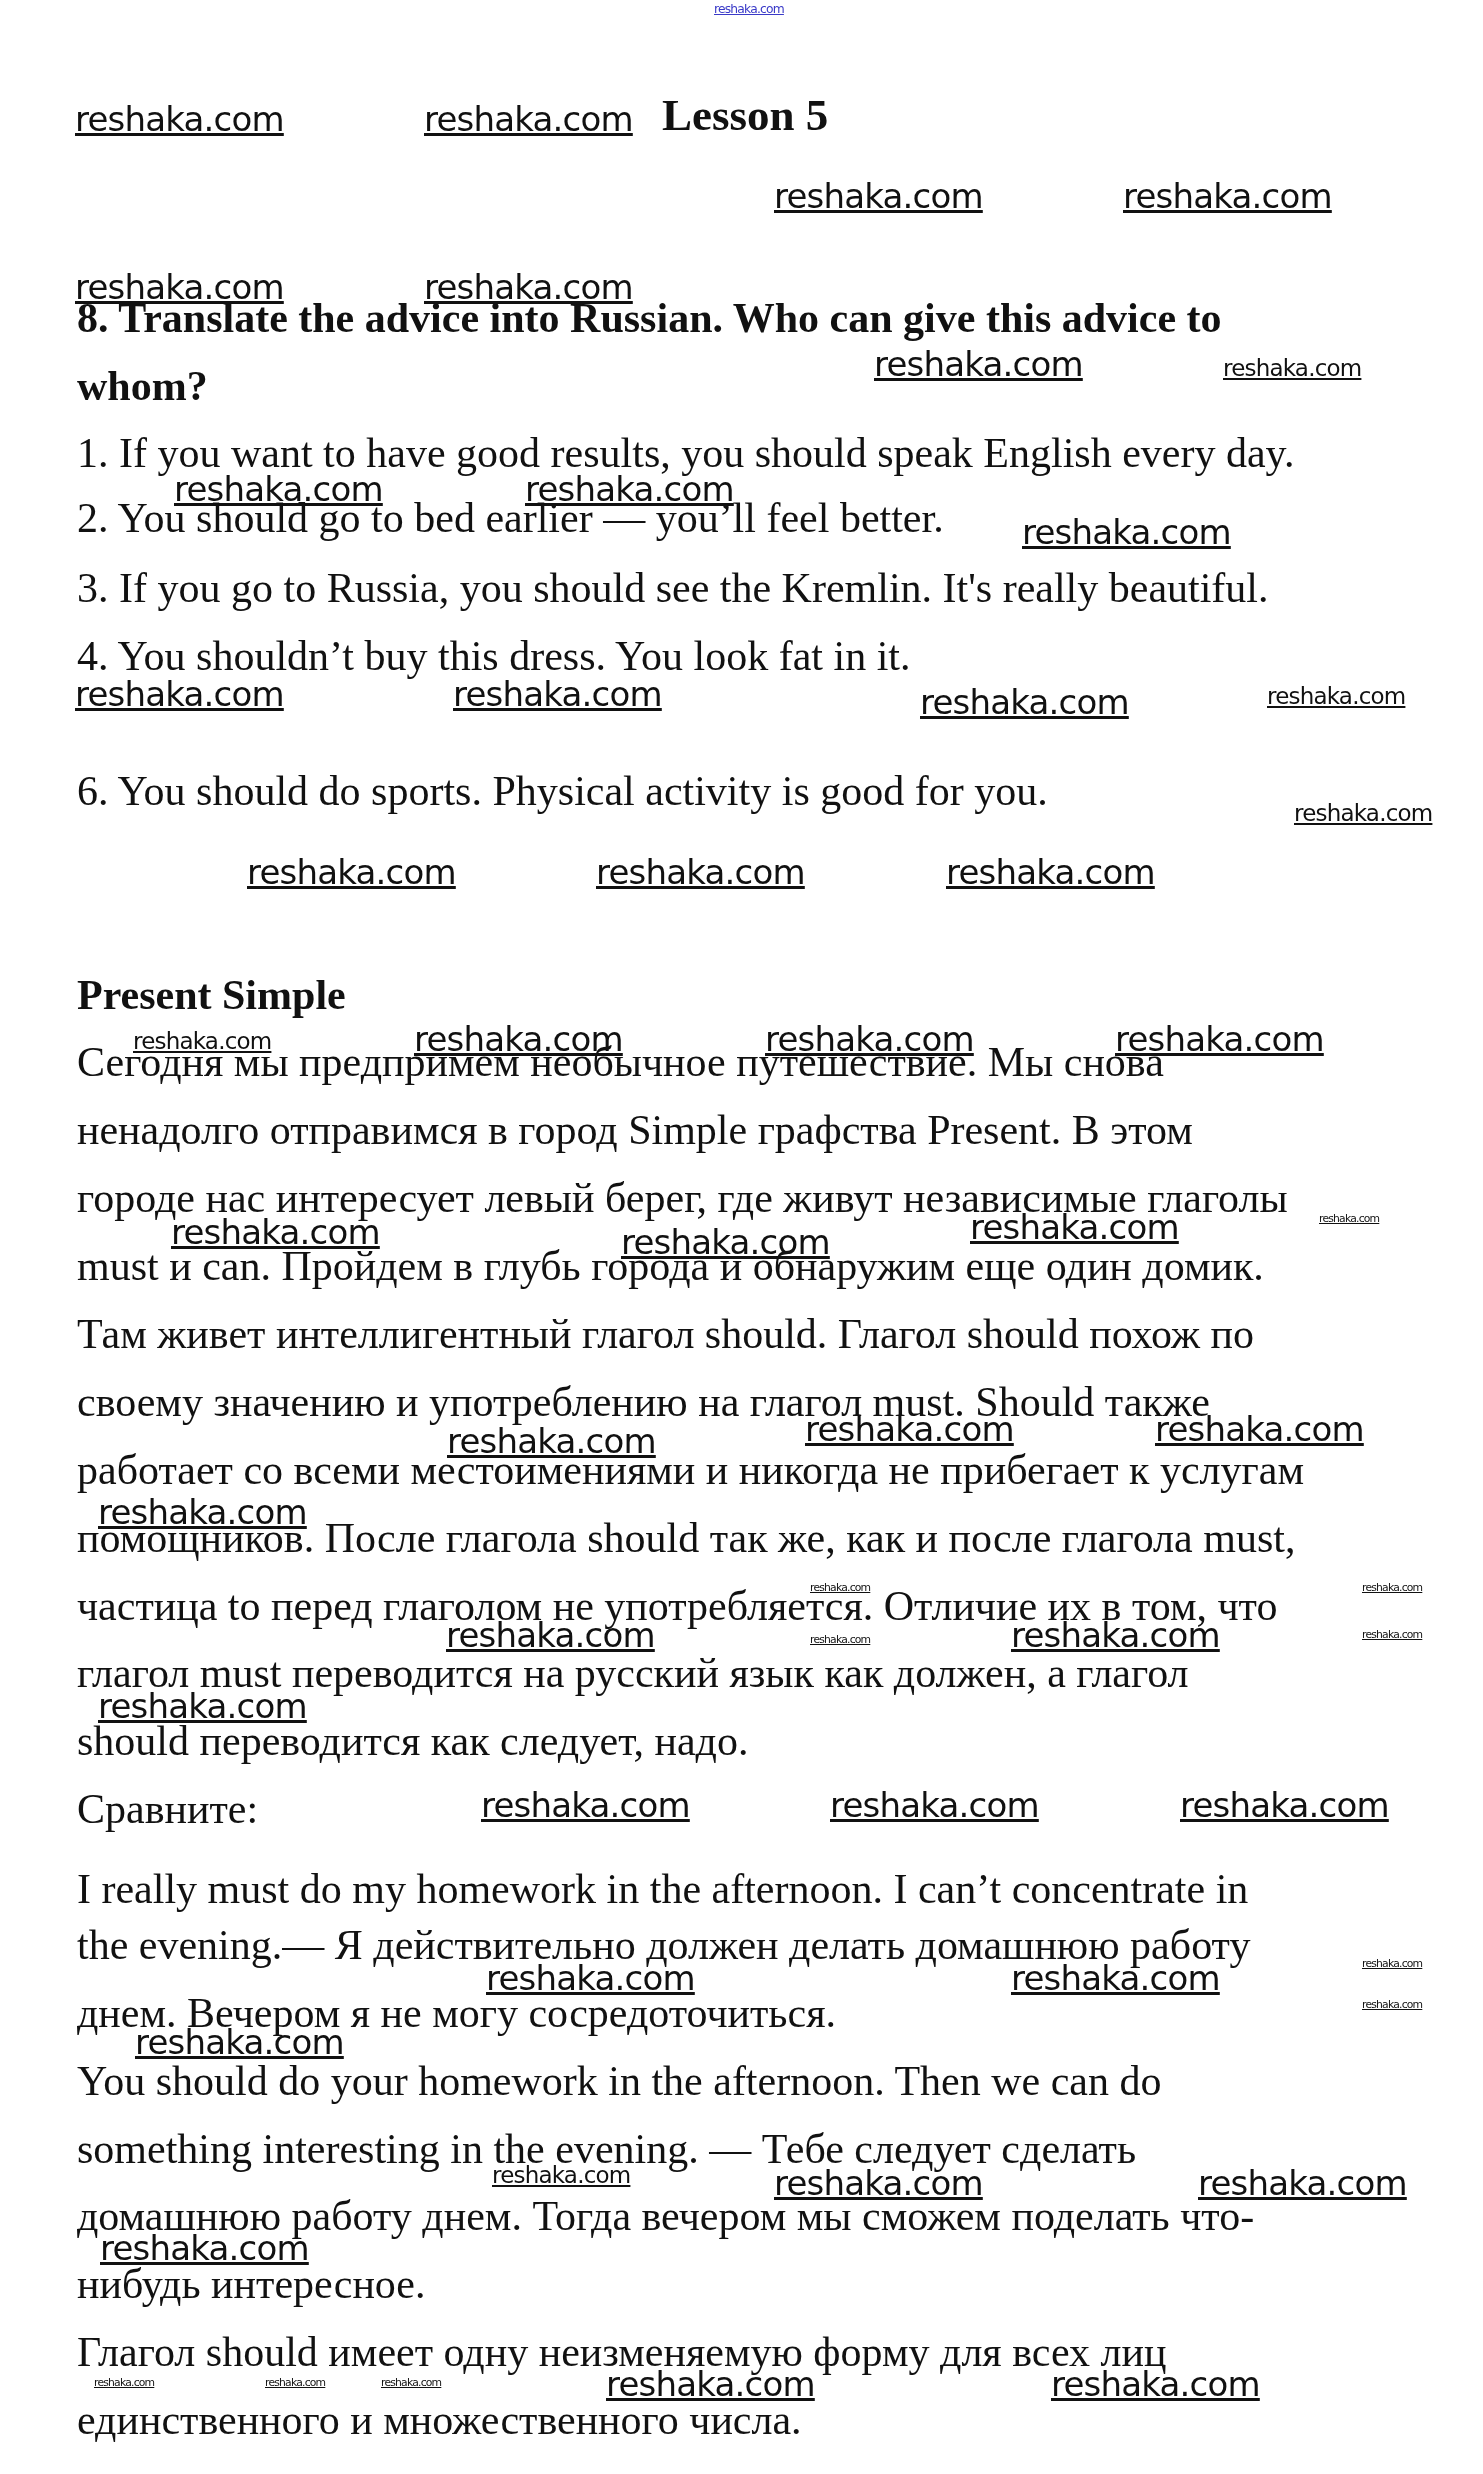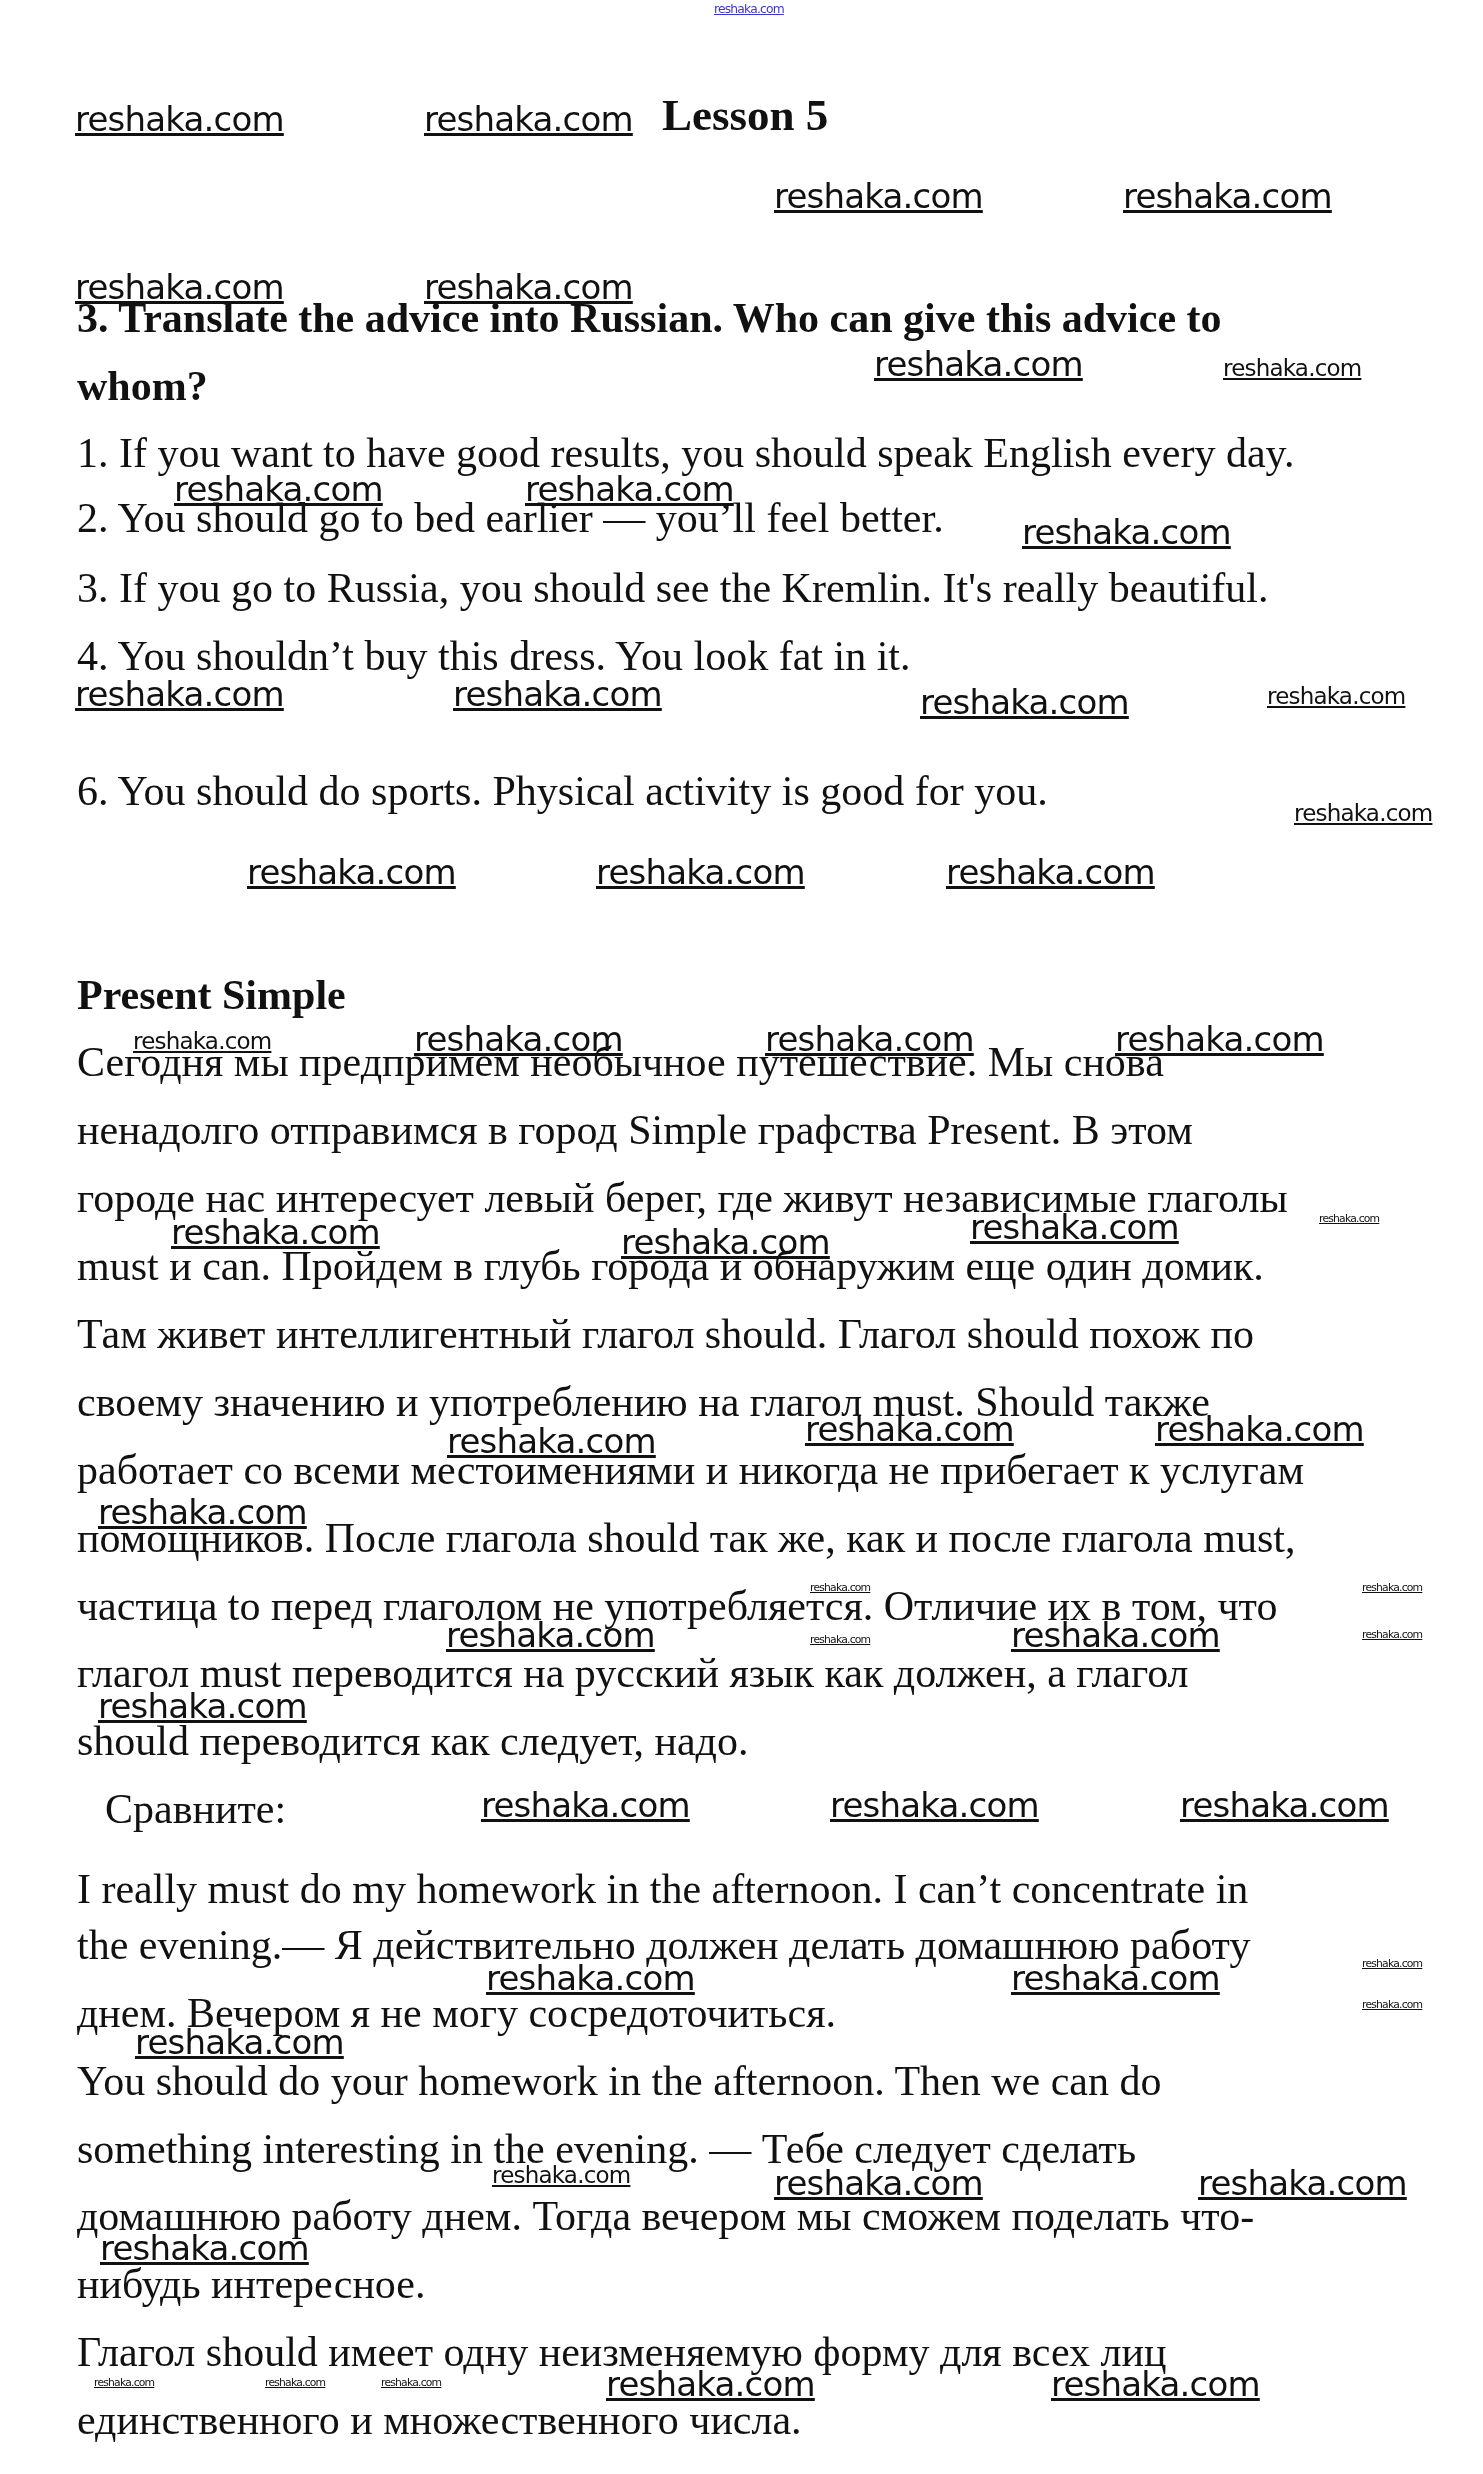--- a/index.html
+++ b/index.html
@@ -24,21 +24,21 @@
 
   <span class="wm wm-l" style="left:75px;top:102px;">reshaka.com</span>
   <span class="wm wm-l" style="left:424px;top:102px;">reshaka.com</span>
   <span class="txt bold title" style="left:662px;top:93px;">Lesson 5</span>
 
   <span class="wm wm-l" style="left:774px;top:179px;">reshaka.com</span>
   <span class="wm wm-l" style="left:1123px;top:179px;">reshaka.com</span>
 
   <span class="wm wm-l" style="left:75px;top:270px;">reshaka.com</span>
   <span class="wm wm-l" style="left:424px;top:270px;">reshaka.com</span>
-  <span class="txt bold head" style="left:77px;top:297px;">3. Translate the advice into Russian. Who can give this advice to</span>
+  <span class="txt bold head" style="left:77px;top:297px;">8. Translate the advice into Russian. Who can give this advice to</span>
   <span class="wm wm-l" style="left:874px;top:347px;">reshaka.com</span>
   <span class="wm wm-m" style="left:1223px;top:357px;">reshaka.com</span>
   <span class="txt bold head" style="left:77px;top:365px;">whom?</span>
 
   <span class="txt" style="left:77px;top:432px;">1. If you want to have good results, you should speak English every day.</span>
   <span class="wm wm-l" style="left:174px;top:472px;">reshaka.com</span>
   <span class="wm wm-l" style="left:525px;top:472px;">reshaka.com</span>
   <span class="txt" style="left:77px;top:472px;margin-top:25px;">2. You should go to bed earlier — you’ll feel better.</span>
   <span class="wm wm-l" style="left:1022px;top:515px;">reshaka.com</span>
   <span class="txt" style="left:77px;top:567px;">3. If you go to Russia, you should see the Kremlin. It's really beautiful.</span>
@@ -79,21 +79,21 @@
   <span class="wm wm-s" style="left:810px;top:1583px;">reshaka.com</span>
   <span class="wm wm-s" style="left:1362px;top:1583px;">reshaka.com</span>
   <span class="txt" style="left:77px;top:1585px;">частица to перед глаголом не употребляется. Отличие их в том, что</span>
   <span class="wm wm-l" style="left:446px;top:1618px;">reshaka.com</span>
   <span class="wm wm-s" style="left:810px;top:1635px;">reshaka.com</span>
   <span class="wm wm-l" style="left:1011px;top:1618px;">reshaka.com</span>
   <span class="wm wm-s" style="left:1362px;top:1630px;">reshaka.com</span>
   <span class="txt" style="left:77px;top:1652px;">глагол must переводится на русский язык как должен, а глагол</span>
   <span class="wm wm-l" style="left:98px;top:1689px;">reshaka.com</span>
   <span class="txt" style="left:77px;top:1720px;">should переводится как следует, надо.</span>
-  <span class="txt" style="left:77px;top:1788px;margin-left:28px;">Сравните:</span>
+  <span class="txt" style="left:77px;top:1788px;">Сравните:</span>
   <span class="wm wm-l" style="left:481px;top:1788px;">reshaka.com</span>
   <span class="wm wm-l" style="left:830px;top:1788px;">reshaka.com</span>
   <span class="wm wm-l" style="left:1180px;top:1788px;">reshaka.com</span>
   <span class="txt" style="left:77px;top:1868px;">I really must do my homework in the afternoon. I can’t concentrate in</span>
   <span class="txt" style="left:77px;top:1924px;">the evening.— Я действительно должен делать домашнюю работу</span>
   <span class="wm wm-s" style="left:1362px;top:1959px;">reshaka.com</span>
   <span class="wm wm-l" style="left:486px;top:1961px;">reshaka.com</span>
   <span class="wm wm-l" style="left:1011px;top:1961px;">reshaka.com</span>
   <span class="wm wm-s" style="left:1362px;top:2000px;">reshaka.com</span>
   <span class="txt" style="left:77px;top:1992px;">днем. Вечером я не могу сосредоточиться.</span>

